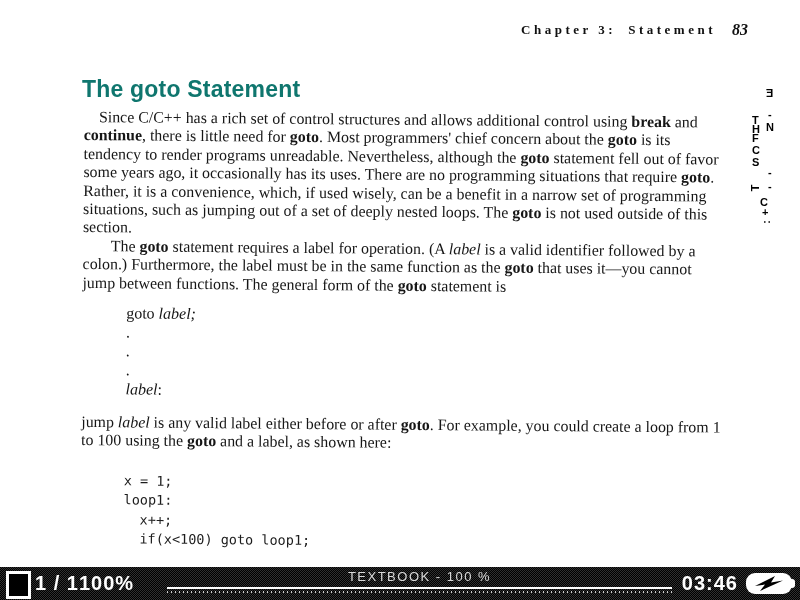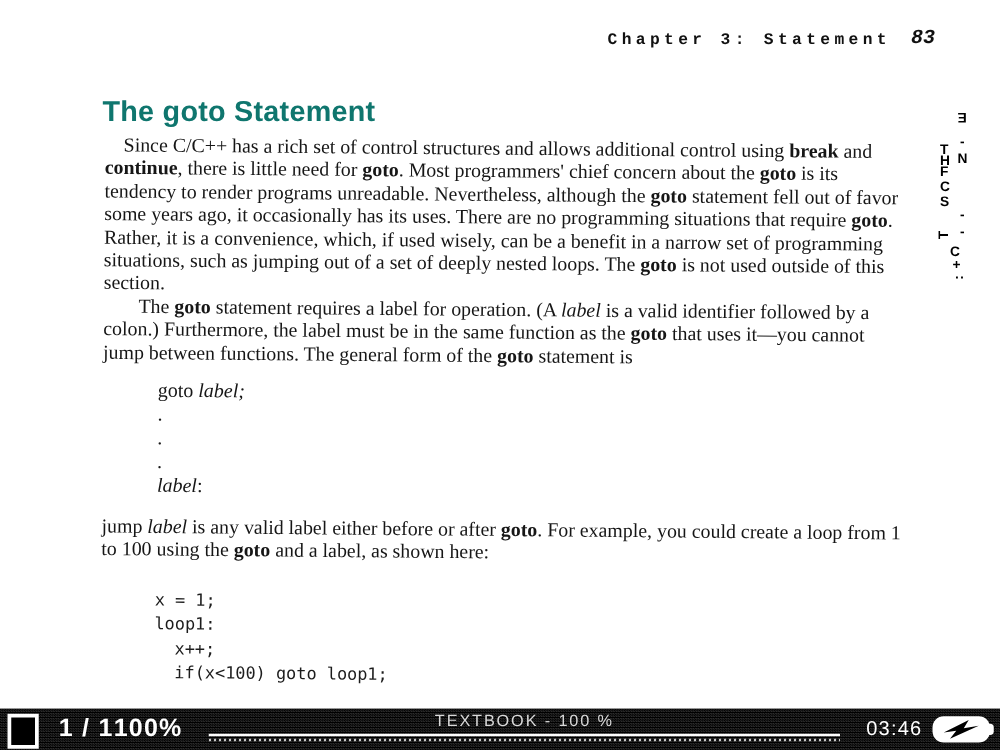--- a/index.html
+++ b/index.html
@@ -1,20 +1,20 @@
 <!DOCTYPE html>
 <html><head>
 <meta charset="utf-8">
 <style>
   html,body{margin:0;padding:0;}
   .screen{position:relative;width:800px;height:600px;background:#fff;overflow:hidden;
           font-family:"Liberation Serif", serif;color:#161616;}
   
-  .page-header{position:absolute;top:21px;right:52px;display:flex;align-items:flex-end;
-        font-family:Liberation Mono, monospace;font-weight:bold;font-size:13px;
+  .page-header{position:absolute;top:21px;right:52px;display:flex;align-items:center;
+        font-family:Liberation Serif, serif;font-weight:bold;font-size:13px;
         letter-spacing:3.5px;color:#111;margin-left:16px;}
   .page-header .sect{margin-left:12px;}
   .page-header .pnum{margin-left:16px;font-size:16px;font-style:italic;letter-spacing:0px;}
   
   .title{position:absolute;top:76px;left:82px;margin:0;font-family:"Liberation Sans", sans-serif;
         font-weight:bold;font-size:23px;color:#0f766e;letter-spacing:0.2px;}
   
   .bodytext{position:absolute;left:84px;top:108px;width:642px;font-size:15.9px;line-height:18.4px;
         transform:rotate(0.5deg);transform-origin:0 0;}
   .bodytext p{margin:0;}
@@ -29,28 +29,28 @@
   
   .margin-tab{position:absolute;left:746px;top:84px;width:54px;height:160px;}
   .mglyph{position:absolute;font-family:"Liberation Sans", sans-serif;font-weight:bold;
         font-size:11px;color:#000;line-height:10px;}
   
   .status-bar{position:absolute;left:0;bottom:0;width:800px;height:33px;background:#000;
         background-image:conic-gradient(#303030 25%, #000 0 50%, #303030 0 75%, #000 0);
         background-size:2px 2px;display:flex;align-items:center;
         font-family:"Liberation Sans", sans-serif;color:#fff;}
   .page-icon{width:19px;height:22px;border:3px solid #fff;background:#000;margin-left:6px;margin-top:3px;}
-  .pageind{font-weight:bold;font-size:20px;margin-left:16px;letter-spacing:1px;white-space:pre;}
+  .pageind{font-weight:bold;font-size:20px;margin-left:4px;letter-spacing:1px;white-space:pre;}
   .zoomlv{font-weight:bold;font-size:20px;letter-spacing:1px;}
   .track{position:absolute;left:167px;top:2px;width:505px;height:30px;text-align:center;}
   .tlabel{font-size:13px;letter-spacing:1.5px;color:#d9d9d9;height:16px;}
   .tline{height:2px;background:#fff;margin-top:2px;}
   .tdots{height:2px;margin-top:2px;
         background-image:repeating-linear-gradient(90deg,#c9c9c9 0 1.5px, transparent 1.5px 4px);}
-  .time{font-weight:normal;font-size:16px;margin-left:auto;letter-spacing:1px;}
+  .time{font-weight:bold;font-size:20px;margin-left:auto;letter-spacing:1px;}
   .battery{position:relative;width:46px;height:21px;background:#fff;border-radius:9px;
         margin:0 8px 0 8px;}
   .battery:after{content:'';position:absolute;right:-3px;top:6px;width:4px;height:9px;
         background:#fff;border-radius:0 3px 3px 0;}
   .battery svg{position:absolute;left:0;top:0;}
 </style>
 </head>
 <body>
 
 <div class="screen">

